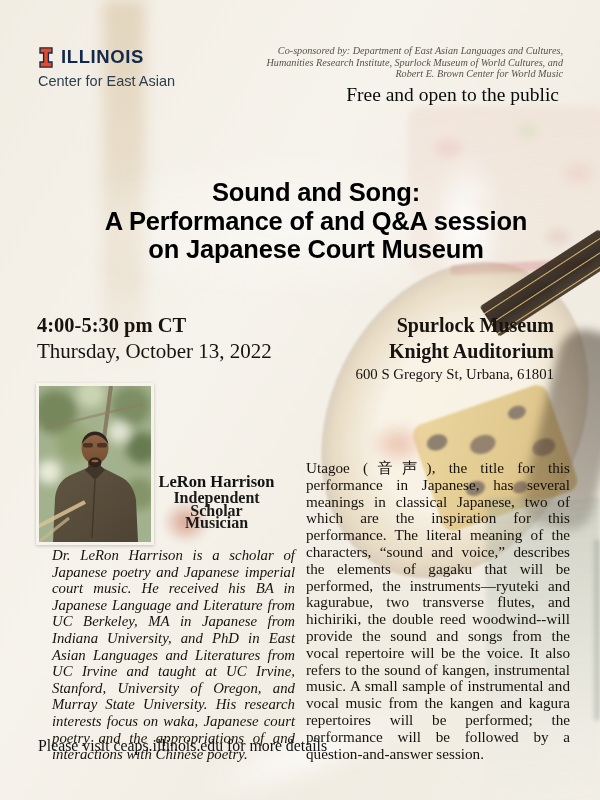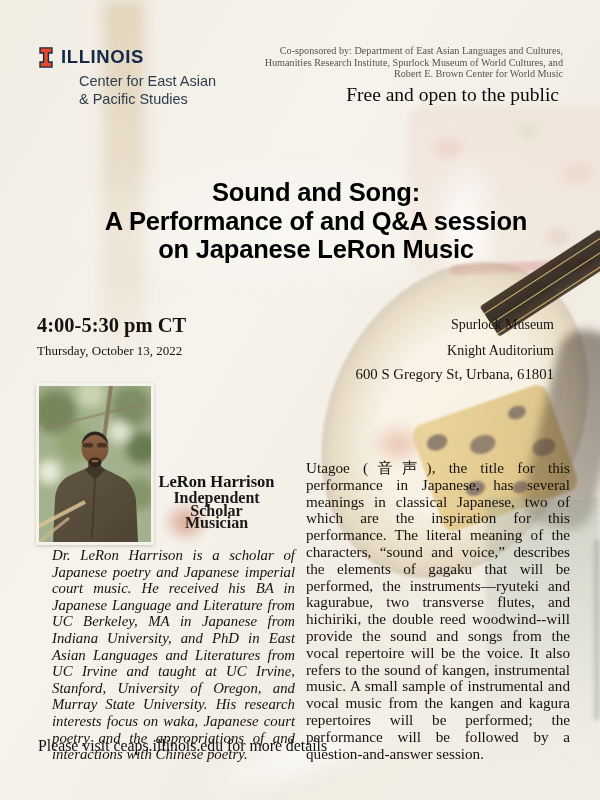--- a/index.html
+++ b/index.html
@@ -56,39 +56,39 @@
   .bg-fold { left:190px; top:722px; width:240px; height:60px; transform:rotate(-20deg);
     background:radial-gradient(closest-side, rgba(255,255,255,.8), rgba(255,255,255,0)); filter:blur(7px); }
   .bg-title-glow { left:50px; top:150px; width:500px; height:150px;
     background:radial-gradient(closest-side, rgba(250,248,244,.85), rgba(250,248,244,0)); filter:blur(6px); }
 
   .logo-row { position:absolute; left:38px; top:46px; display:flex; align-items:center; gap:7px; }
   .blocki { width:16px; height:21px; display:block; }
   .wordmark { font-family:"Liberation Sans", sans-serif; font-weight:700; font-size:18.5px;
     letter-spacing:.6px; color:#13294B; }
   .unit { position:absolute; left:38px; top:73px; font-family:"Liberation Sans", sans-serif;
-    font-size:14.5px; line-height:17.6px; color:#2c3e4e;margin-left:41px; }
+    font-size:14.5px; line-height:17.6px; color:#2c3e4e; }
   .unit span { display:block; }
 
   .cosponsor { position:absolute; right:37px; top:45px; width:330px; text-align:right;
     font-size:10.2px; line-height:11.6px; color:#57524b; }
-  .cosponsor span { display:block; }
+  .cosponsor span { display:block;font-style:italic; }
   .free-note { position:absolute; right:41px; top:84px; font-size:19.5px; color:#0b0b0b; }
 
   .title { position:absolute; left:0; right:0; top:178px; margin:0; text-align:center;
     font-family:"Liberation Sans", sans-serif; font-weight:700; font-size:25.5px; line-height:28.5px;
     letter-spacing:-.2px; color:#000; }
   .title span { display:block;margin-left:32px; }
 
   .when { position:absolute; left:37px; top:312px; }
   .when .time { font-weight:700; font-size:20.5px; line-height:26px; }
-  .when .date { font-weight:400; font-size:13px; line-height:26px; }
+  .when .date { font-weight:400; font-size:21px; line-height:26px; }
 
   .where { position:absolute; right:46px; top:312px; text-align:right; }
-  .where .venue, .where .room { font-weight:400; font-size:14px; line-height:26px; }
+  .where .venue, .where .room { font-weight:700; font-size:20px; line-height:26px; }
   .where .address { font-size:14.8px; line-height:21px; }
 
   .photo { position:absolute; left:36px; top:383px; width:118px; height:162px; margin:0;
     border:3px solid #f6f3ec; box-sizing:border-box; box-shadow:0 1px 3px rgba(60,50,40,.25);
     background:#9fae88; overflow:hidden; }
   .photo svg { display:block; width:100%; height:100%; }
 
   .caption { position:absolute; left:158px; top:472px; width:117px; text-align:center; }
   .caption .name { font-weight:700; font-size:16.5px; line-height:20px; color:#121212; }
   .caption .role { font-weight:700; font-size:16px; line-height:12.6px; color:#1a1a1a; }
@@ -124,34 +124,33 @@
   </div>
 
   <div class="logo-row">
     <svg class="blocki" viewBox="0 0 100 140">
       <path d="M10 6 H90 V40 H66 V100 H90 V134 H10 V100 H34 V40 H10 Z" fill="#E84A27" stroke="#13294B" stroke-width="9" stroke-linejoin="miter"></path>
     </svg>
     <span class="wordmark">ILLINOIS</span>
   </div>
   <div class="unit">
     <span>Center for East Asian</span>
-    <span>&amp; Pacific Studies</span>
   </div>
 
   <div class="cosponsor">
     <span>Co-sponsored by: Department of East Asian Languages and Cultures,</span>
     <span>Humanities Research Institute, Spurlock Museum of World Cultures, and</span>
     <span>Robert E. Brown Center for World Music</span>
   </div>
   <div class="free-note">Free and open to the public</div>
 
   <h1 class="title">
     <span>Sound and Song:</span>
     <span>A Performance of and Q&amp;A session</span>
-    <span>on Japanese LeRon Music</span>
+    <span>on Japanese Court Museum</span>
   </h1>
 
   <div class="when">
     <div class="time">4:00-5:30 pm CT</div>
     <div class="date">Thursday, October 13, 2022</div>
   </div>
 
   <div class="where">
     <div class="venue">Spurlock Museum</div>
     <div class="room">Knight Auditorium</div>

